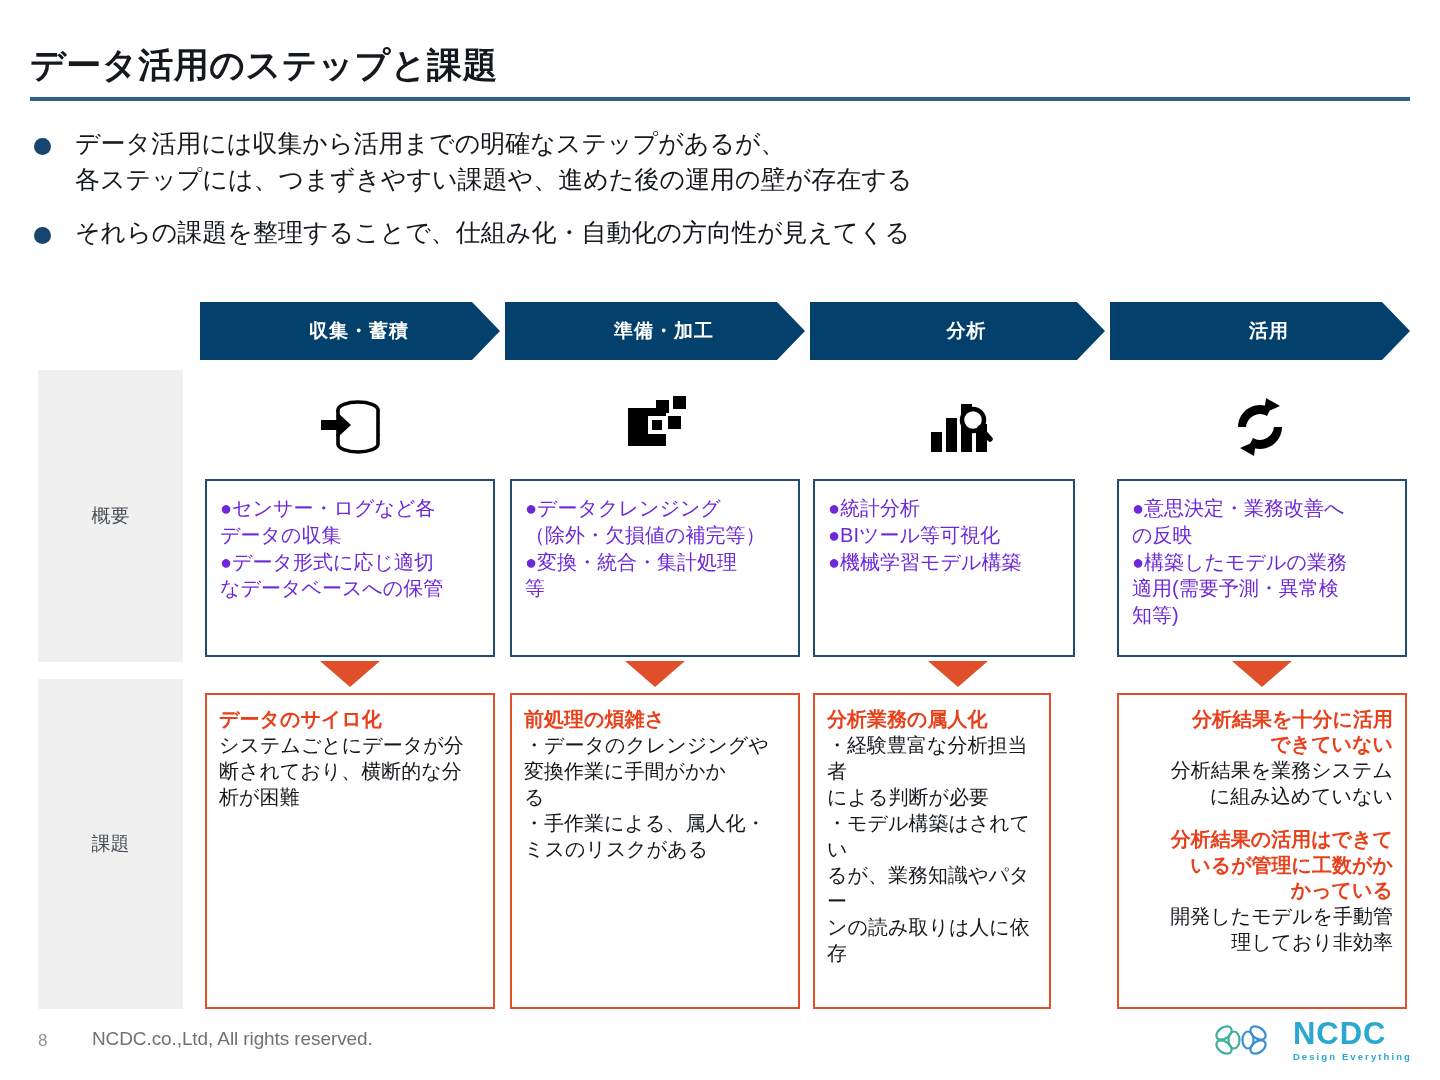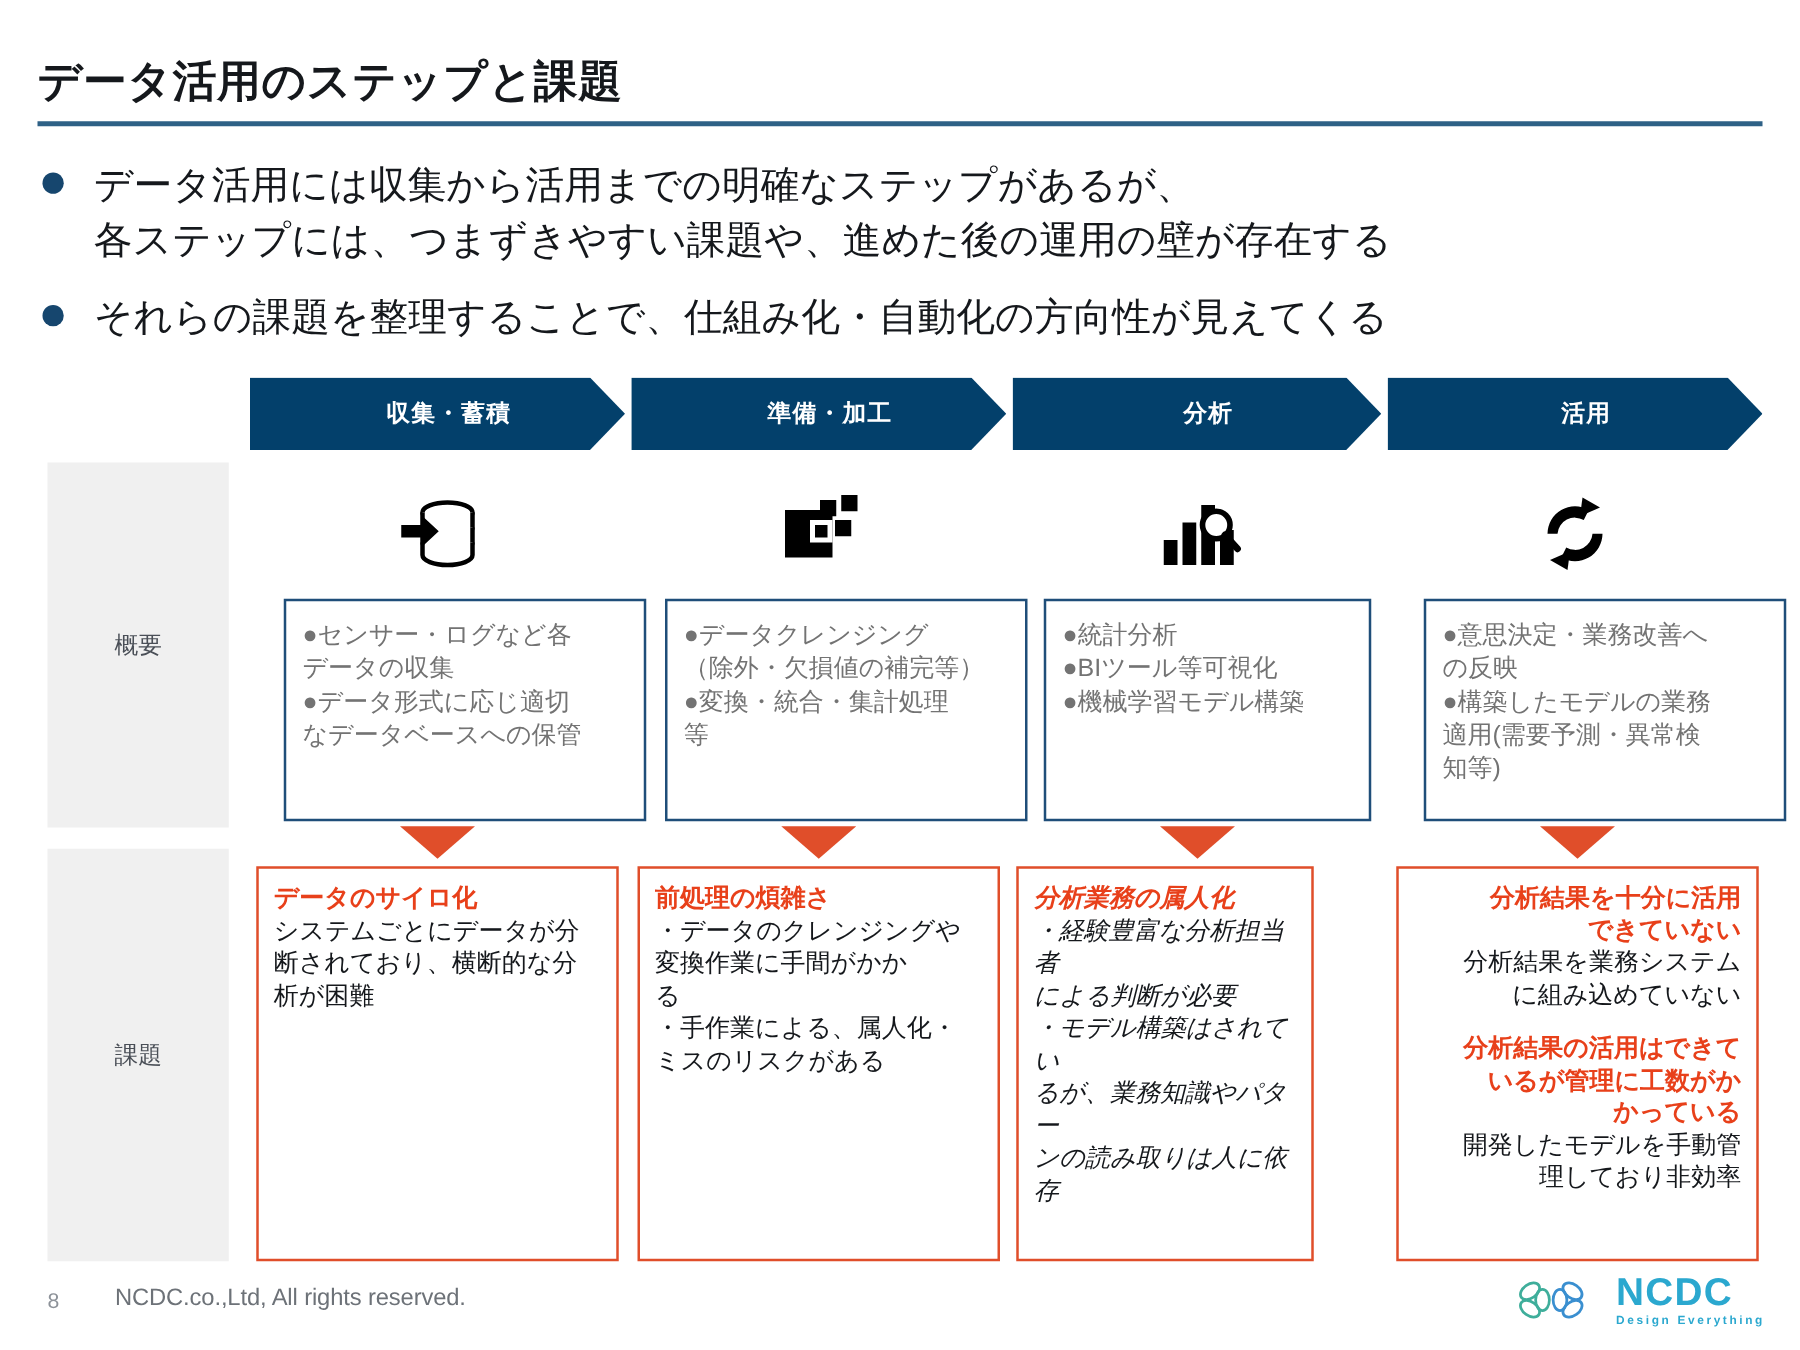--- a/index.html
+++ b/index.html
@@ -45,21 +45,21 @@
   }
   .lead-dot {
     width: 17px; height: 17px;
     border-radius: 50%;
     background: #16466e;
     margin-top: 12px;
     margin-right: 24px;
     flex: 0 0 auto;
   }
   .lead-text {
-    font-size: 31px;
+    font-size: 25px;
     line-height: 1.42;
     color: #15181c;
     white-space: pre-line;
   }
 
   
   .rowlabel {
     position: absolute;
     background: #f0f0f0;
     width: 145px;
@@ -104,24 +104,23 @@
   
   .ovbox {
     position: absolute;
     top: 479px;
     height: 178px;
     border: 2px solid #1F4E79;
     background: #ffffff;
     padding: 14px 14px 8px 13px;
     font-size: 20px;
     line-height: 1.34;
-    color: #737373;
+    color: #6d28d9;
     white-space: pre-line;
     overflow: hidden;
-    margin-left: 22px;
   }
 
   
   .redarrow {
     position: absolute;
     top: 661px;
     width: 60px; height: 26px;
   }
   .redarrow i {
     display: block;
@@ -285,21 +284,21 @@
       <circle cx="50" cy="28" r="11" fill="#fff" stroke="#000" stroke-width="4.5"></circle>
       <line x1="57" y1="36" x2="67" y2="47" stroke="#000" stroke-width="5.5" stroke-linecap="round"></line>
     </svg>
   </div>
   <div class="ovbox" style="left:813px; width:262px;">●統計分析
 ●BIツール等可視化
 ●機械学習モデル構築</div>
   <div class="redarrow" style="left:928px;">
       <i></i>
     </div>
-  <div class="kdbox" style="left:813px; width:238px;font-style:italic;">
+  <div class="kdbox" style="left:813px; width:238px;">
     <div class="kd-head">分析業務の属人化</div>
     <div class="kd-body">・経験豊富な分析担当者
 による判断が必要
 ・モデル構築はされてい
 るが、業務知識やパター
 ンの読み取りは人に依存</div>
   </div>
 
   <div class="chev" style="left:1110px; width:300px;">
     <span>活用</span>

